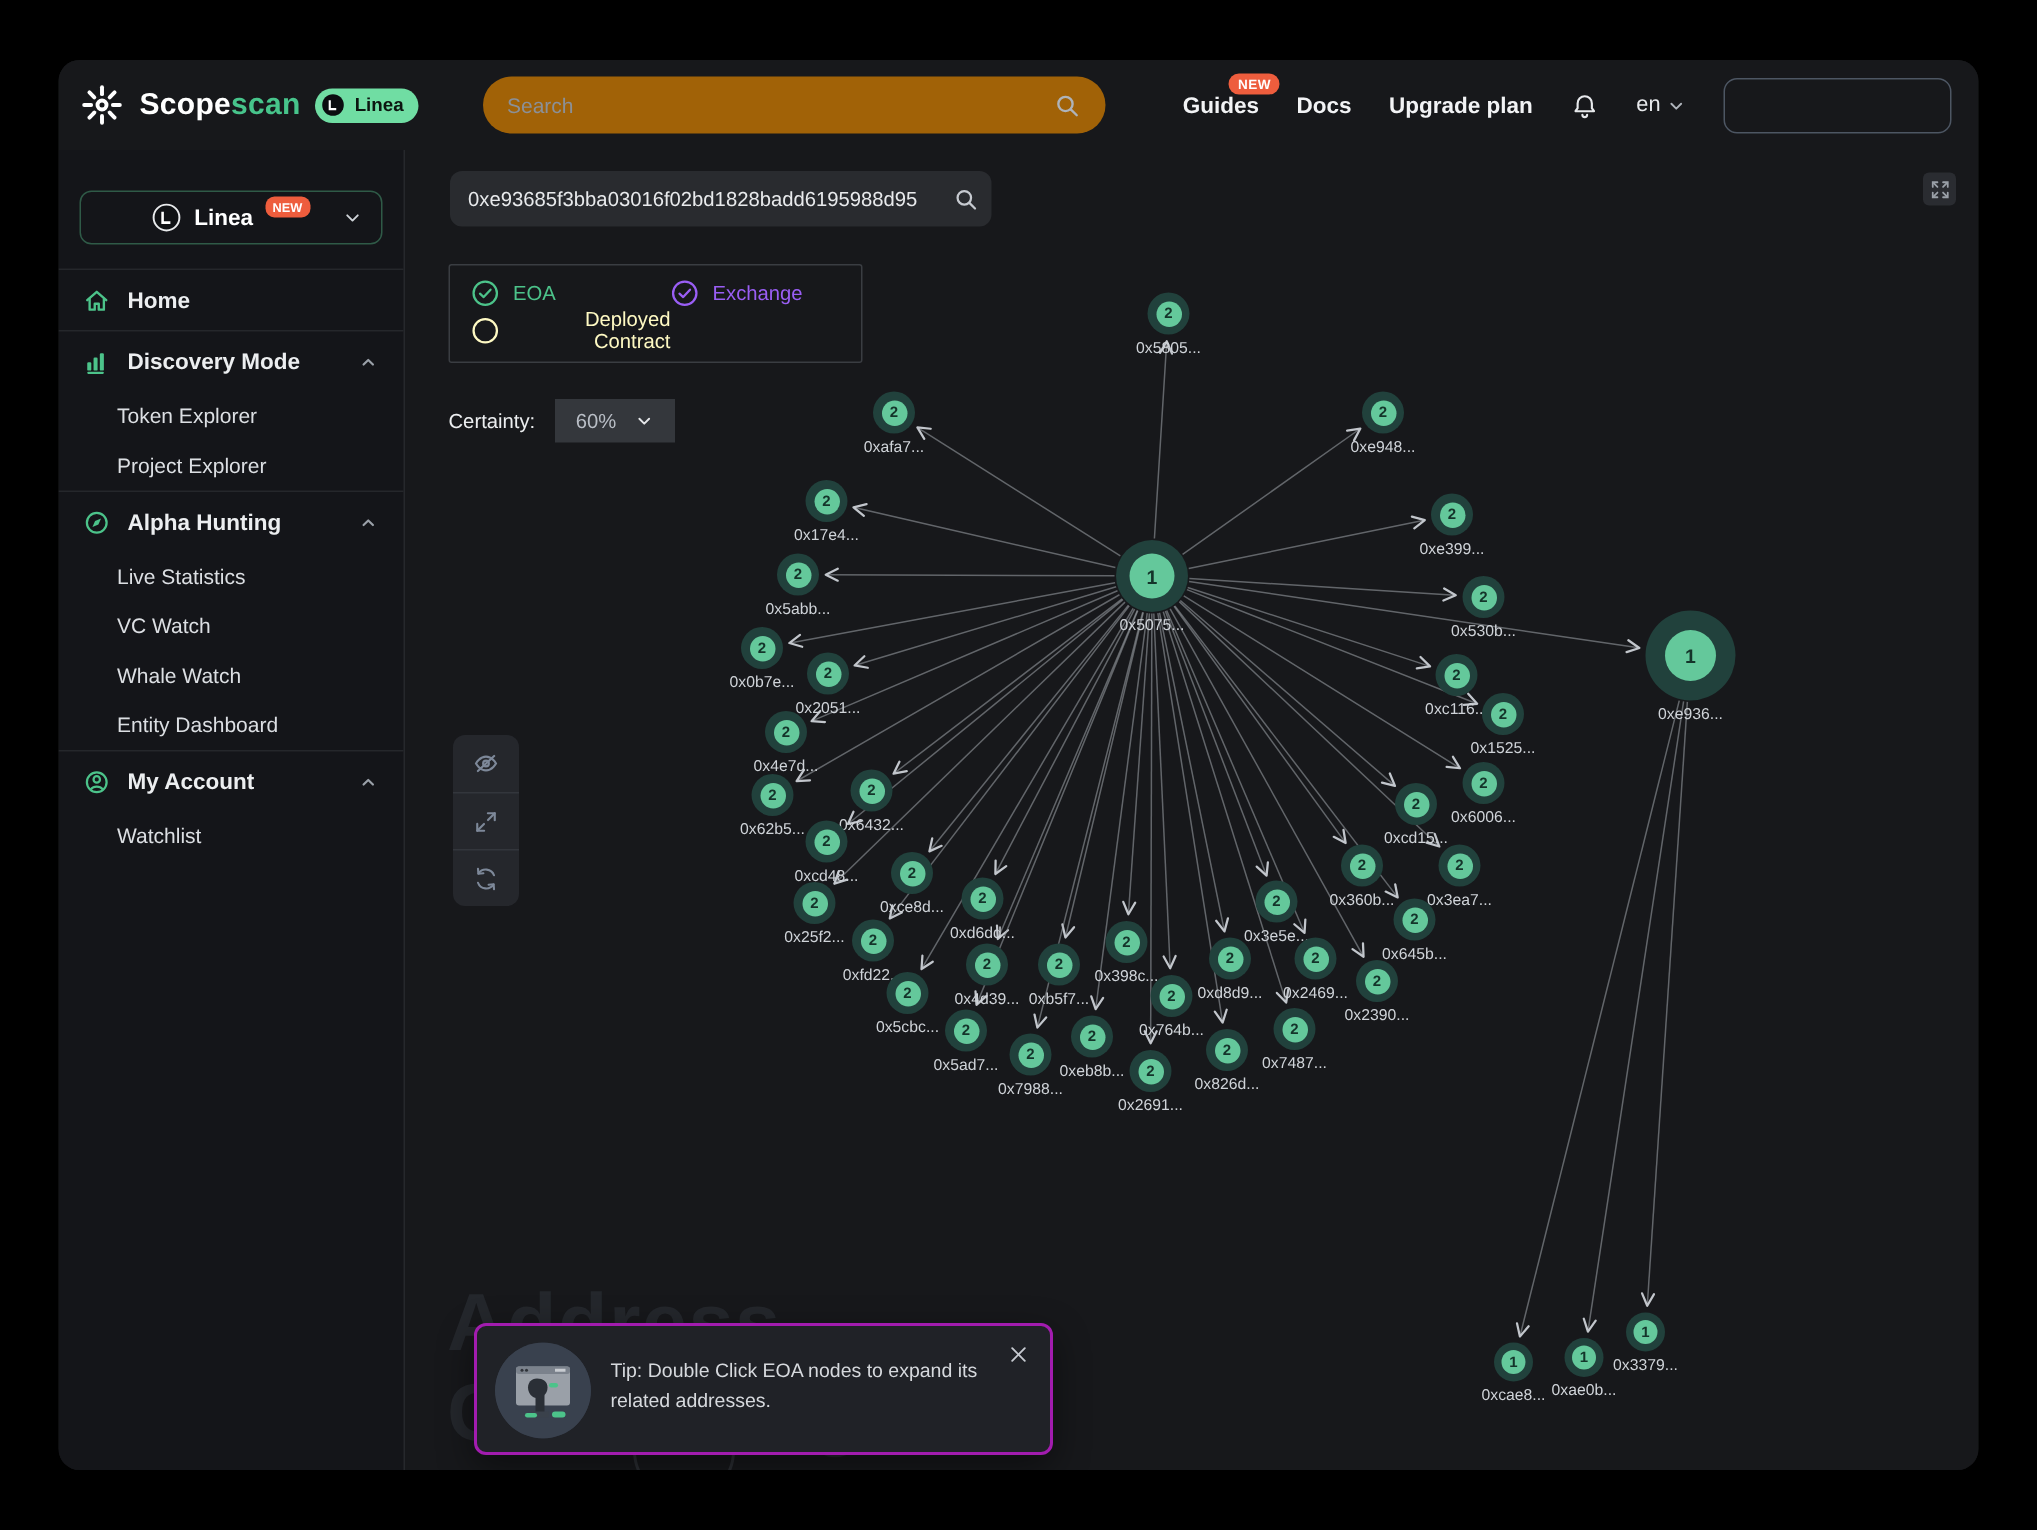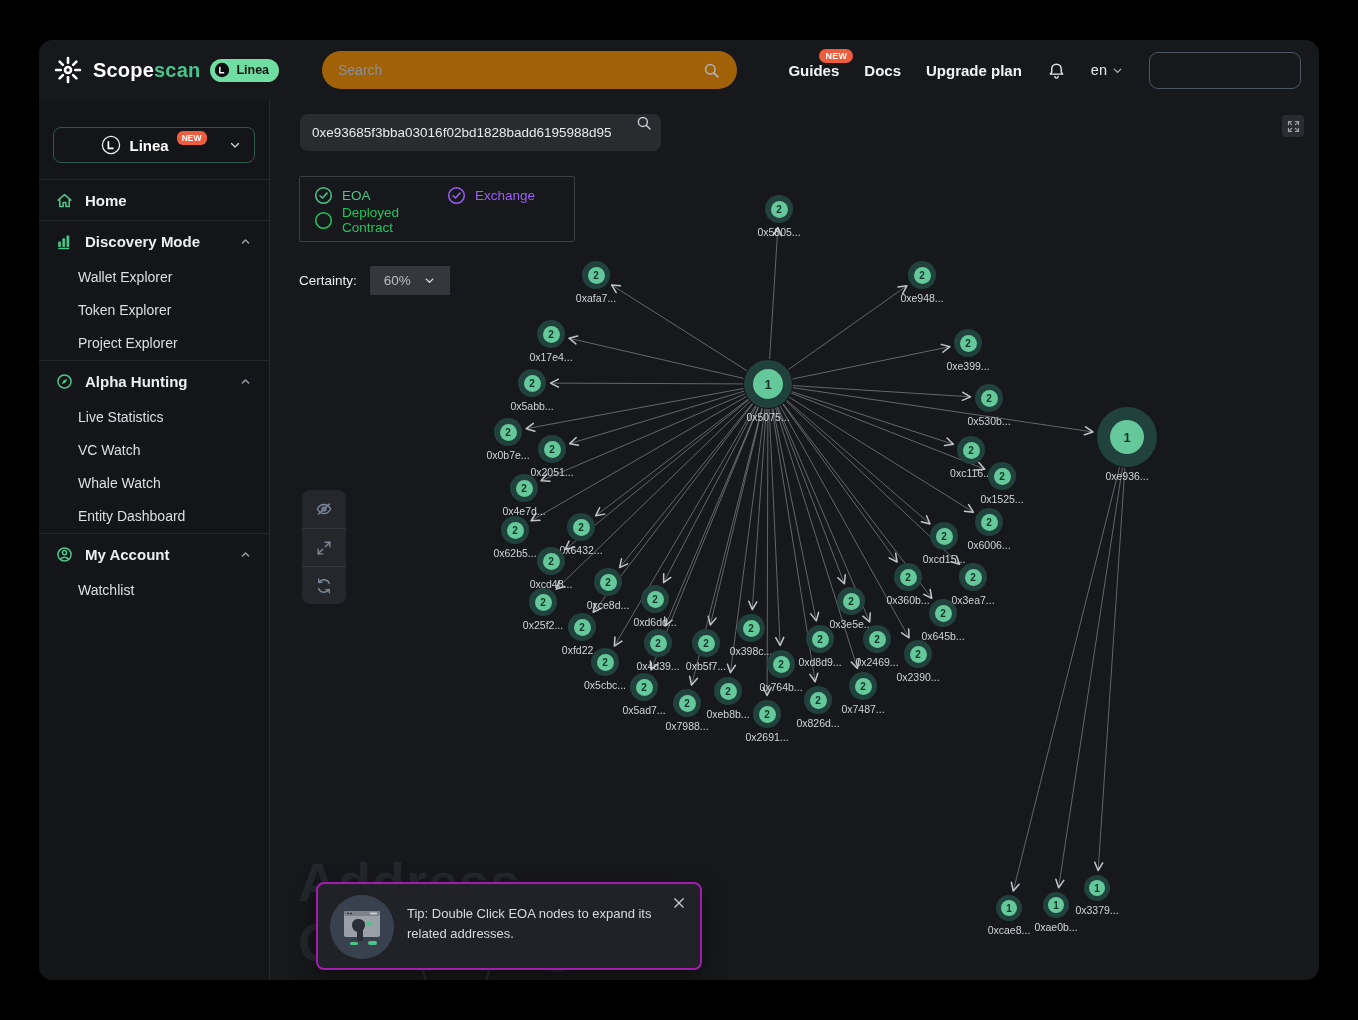--- a/index.html
+++ b/index.html
@@ -38,21 +38,21 @@
   .sec { border-top:1px solid #25272b; }
   .sec-head { height:40px; display:flex; align-items:center; gap:11px; padding:0 16px; cursor:pointer; }
   .sec-head .sicon { width:19px; height:19px; color:#4cc38a; flex:none; }
   .sec-head .slbl { color:#eceef0; font-size:15px; font-weight:bold; flex:1; }
   .sec-head .chev { width:15px; height:15px; color:#9aa0a8; }
   .sub-item { height:33px; line-height:33px; padding-left:39px; font-size:14px; color:#dcdfe3; cursor:pointer; }
   .sub-item.active { background:#1e2126; color:#4cc38a; border-right:3px solid #4cc38a; }
 
   
   .main { position:relative; flex:1; background:#17181b; overflow:hidden; }
-  .addr-box { position:absolute; left:30px; top:14px; width:361px; height:37px; background:#292b2f; border-radius:8px; display:flex; padding:0 8px 0 12px; z-index:5; }
+  .addr-box { position:absolute; left:30px; top:14px; width:361px; height:37px; background:#292b2f; border-radius:8px; display:flex; align-items:center; padding:0 8px 0 12px; z-index:5; }
   .addr-box input { flex:1; min-width:0; background:transparent; border:none; outline:none; color:#e8eaec; font-size:13.5px; font-family:inherit; }
   .addr-box .sicon { width:18px; height:18px; color:#c6cad0; flex:none; margin-left:-6px; }
   .legend { position:absolute; left:29px; top:76px; width:276px; height:66px; border:1px solid #3a3d42; border-radius:2px; padding:9px 14px; z-index:5; display:flex; flex-direction:column; justify-content:space-between; }
   .legend-row { display:flex; gap:0; }
   .legend-item { display:flex; align-items:center; gap:9px; font-size:13.5px; cursor:pointer; }
   .legend-item .cicon { width:19px; height:19px; flex:none; }
   .legend-item:first-child { width:133px; }
   .certainty { position:absolute; left:29px; top:166px; display:flex; align-items:center; gap:13px; z-index:5; }
   .certainty .clbl { color:#eceef0; font-size:13.5px; }
   .certainty .csel { width:80px; height:29px; background:#34373c; display:flex; align-items:center; justify-content:center; gap:12px; color:#b9bec6; font-size:13.5px; cursor:pointer; }
@@ -166,21 +166,20 @@
                   <rect x="4" y="12" width="3.4" height="7" rx="1"></rect>
                   <rect x="9.3" y="8" width="3.4" height="11" rx="1"></rect>
                   <rect x="14.6" y="4.5" width="3.4" height="14.5" rx="1"></rect>
                   <rect x="4" y="20" width="14" height="1.8" rx="0.9"></rect>
                 </svg></span>
               <span class="slbl">Discovery Mode</span>
               <span class="chev"><svg viewBox="0 0 24 24" fill="none" stroke="currentColor" stroke-width="2.3" stroke-linecap="round" stroke-linejoin="round">
                   <polyline points="7,14.5 12,9.5 17,14.5"></polyline>
                 </svg></span>
             </div>
-            <div class="sub-item">Wallet Explorer</div>
             <div class="sub-item">Token Explorer</div>
             <div class="sub-item">Project Explorer</div>
           </div>
           <div class="sec">
             <div class="sec-head">
               <span class="sicon"><svg viewBox="0 0 24 24" fill="none" stroke="currentColor" stroke-width="1.9">
                   <circle cx="12" cy="12" r="8.3"></circle>
                   <path d="M15.6 8.4l-2.2 5-5 2.2 2.2-5z" fill="currentColor" stroke="none"></path>
                 </svg></span>
               <span class="slbl">Alpha Hunting</span>
@@ -556,21 +555,21 @@
             </span>
             <span class="legend-item" style="color: rgb(154, 94, 245);">
               <span class="cicon"><svg viewBox="0 0 20 20" width="19" height="19">
                   <circle cx="10" cy="10" r="8.2" fill="none" stroke="currentColor" stroke-width="1.6"></circle>
                   <polyline points="6.3,10.3 8.9,12.7 13.7,7.5" fill="none" stroke="currentColor" stroke-width="1.6" stroke-linecap="round" stroke-linejoin="round"></polyline>
                 </svg></span>
               <span>Exchange</span>
             </span>
           </div>
         <div class="legend-row" id="legend-row-2">
-            <span class="legend-item" style="color: #22c55e;">
+            <span class="legend-item" style="color: #fef9c3; text-align: right;">
               <span class="cicon"><svg viewBox="0 0 20 20" width="19" height="19">
                   <circle cx="10" cy="10" r="8.2" fill="none" stroke="currentColor" stroke-width="1.6"></circle>
                 </svg></span>
               <span>Deployed Contract</span>
             </span>
           </div>
       </div>
 
       <div class="certainty">
         <span class="clbl">Certainty:</span>

